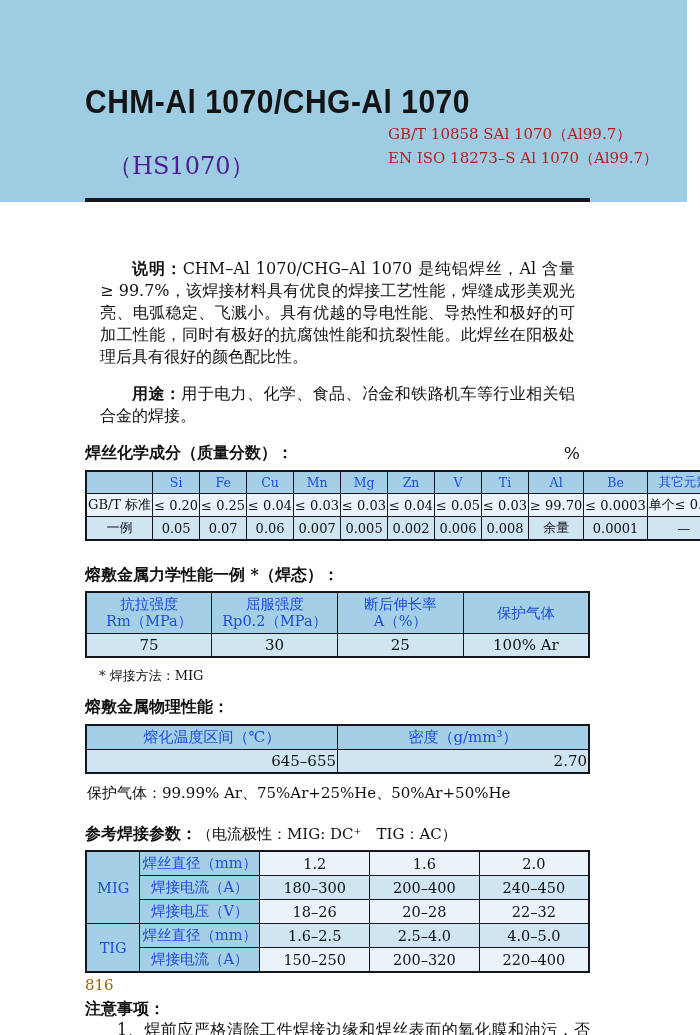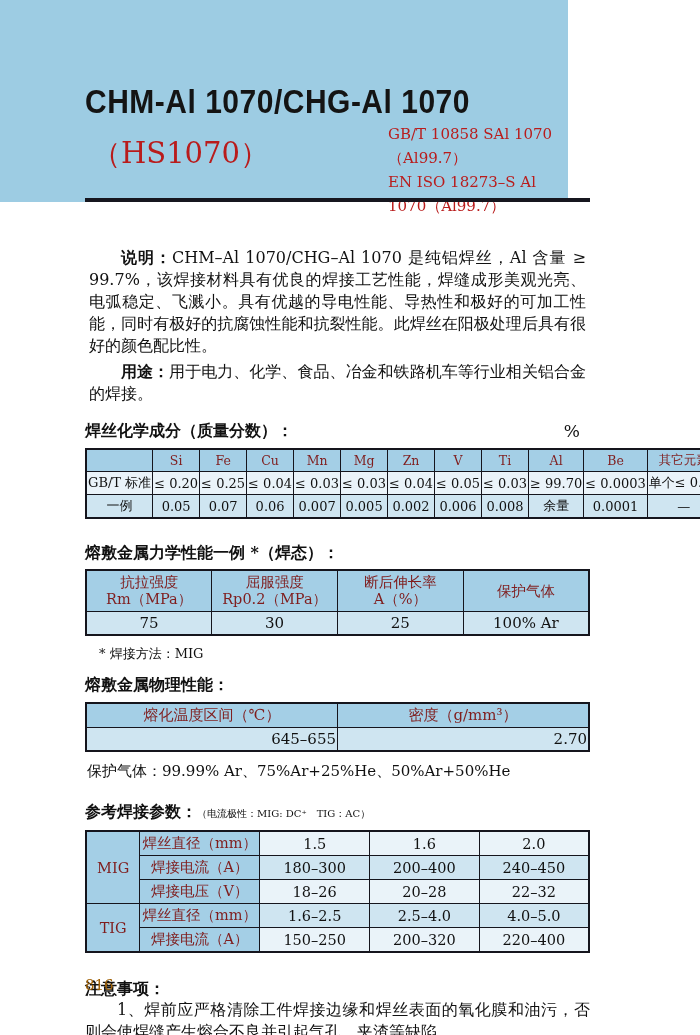--- a/index.html
+++ b/index.html
@@ -1,43 +1,43 @@
 <!DOCTYPE html>
 <html><head>
 <meta charset="utf-8">
 <style>
   html,body{margin:0;padding:0;background:#ffffff;}
   .page{position:relative;width:700px;height:1035px;background:#ffffff;overflow:hidden;
         font-family:"DejaVu Serif","Liberation Serif",serif;color:#111;}
   
-  .hero{position:absolute;left:0;top:0;width:568px;height:202px;background:#9dcce3;text-decoration:underline;}
+  .hero{position:absolute;left:0;top:0;width:687px;height:202px;background:#9dcce3;text-decoration:underline;}
   .hero-title{position:absolute;left:85px;top:84px;margin:0;
               font-family:"Liberation Sans","DejaVu Sans",sans-serif;
               font-weight:800;font-size:30px;letter-spacing:.5px;color:#141414;
               transform:scaleY(1.08);transform-origin:left top;white-space:nowrap;}
-  .hero-sub{position:absolute;left:92px;top:134px;margin:0;font-size:29px;color:#b91c1c;}
+  .hero-sub{position:absolute;left:92px;top:134px;margin:16px;font-size:24px;color:#4c1d95;}
   .standards{position:absolute;left:388px;top:122px;font-size:15px;line-height:24px;color:#b91c1c;}
   .rule{position:absolute;left:85px;top:198px;width:505px;height:4px;background:#16161f;}
   
   .content{position:absolute;left:85px;top:243px;width:505px;}
-  p.body-par{margin:4px;font-size:16px;line-height:22px;text-align:justify;text-indent:2em;}
+  p.body-par{margin:15px;font-size:16px;line-height:22px;text-align:justify;text-indent:2em;}
   .b{font-weight:bold;}
   .sec-head{margin:0;font-size:16px;font-weight:bold;line-height:20px;}
   .mt-chem{margin-top:16px;}
   .mt-mech{margin-top:24px;}
   .mt-phys{}
   .mt-par{margin-top:21px;}
   .mt-note{margin-top:26px;}
   .pct{float:right;font-weight:normal;font-size:17px;margin-right:10px;}
-  .head-note{font-weight:normal;font-size:10px;}
+  .head-note{font-weight:normal;font-size:15px;}
   
   table.dt{border-collapse:collapse;width:100%;table-layout:auto;
            border:2px solid #15151d;text-align:center;}
   table.dt th,table.dt td{border:1px solid #15151d;padding:2px 1px;white-space:nowrap;}
-  table.dt th{background:#a4cfe6;font-weight:normal;color:#7f1d1d;}
+  table.dt th{background:#a4cfe6;font-weight:normal;color:#1d4ed8;}
   .rowA{background:#eaf3f9;}
   .rowB{background:#cfe5f1;}
   .chem{margin-top:7px;font-size:12.5px;}
   .chem td{font-size:13px;padding:4px 0;}
   .chem th{padding:3px 0;}
   .mech{margin-top:6px;font-size:14.5px;}
   .mech th{padding:2px 0;line-height:17px;height:36px;vertical-align:middle;}
   .mech td{padding:5px 0;font-size:15px;}
   .phys{margin-top:7px;font-size:15px;}
   .phys th{padding:3px 0;}
@@ -189,21 +189,21 @@
         <col style="width:54px">
           <col style="width:120px">
           <col style="width:110px">
           <col style="width:110px">
           <col style="width:110px">
       </colgroup>
       <tbody>
           <tr class="rowA">
         <th rowspan="3">MIG</th>
         <th>焊丝直径（mm）</th>
-        <td>1.5</td>
+        <td>1.2</td>
         <td>1.6</td>
         <td>2.0</td>
       </tr>
       <tr class="rowB">
         <th>焊接电流（A）</th>
         <td>180–300</td>
         <td>200–400</td>
         <td>240–450</td>
       </tr>
       <tr class="rowA">

